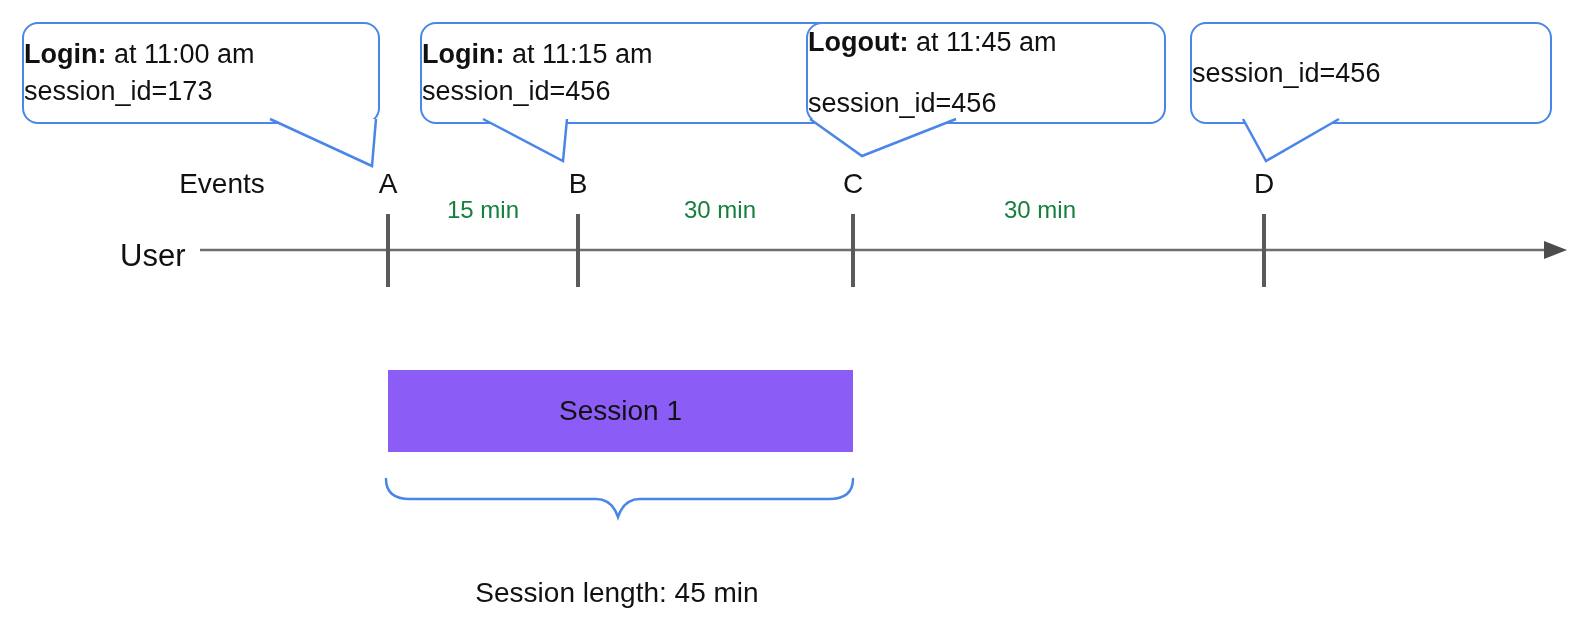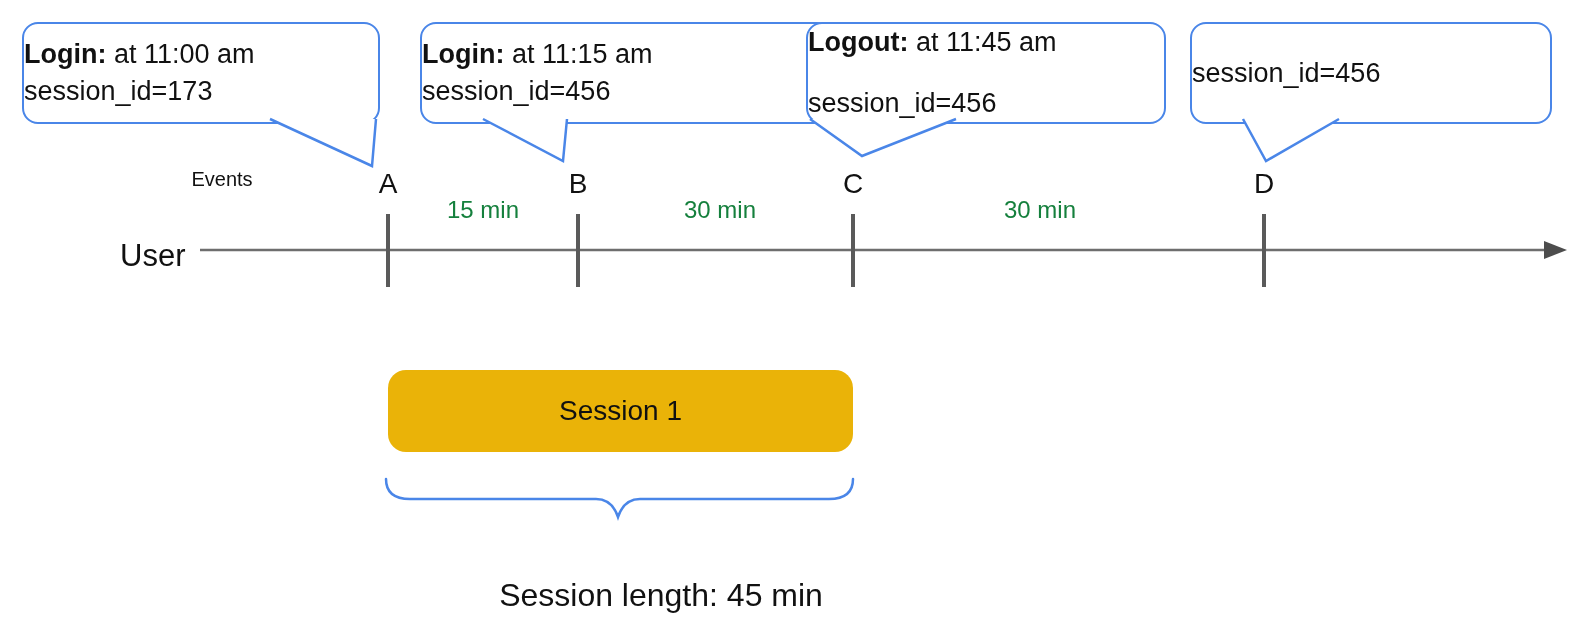--- a/index.html
+++ b/index.html
@@ -40,43 +40,41 @@
 
   .label {
     position: absolute;
     z-index: 3;
     white-space: nowrap;
   }
   .center { transform: translateX(-50%); }
 
   .axis-letter { font-size: 28px; top: 168px; }
   .interval   { font-size: 24px; top: 196px; color: #15803d; }
-  .events-label { font-size: 20px; top: 168px; }
+  .events-label { font-size: 28px; top: 168px; }
   .user-label { font-size: 31px; top: 238px; }
 
   .session-box {
     position: absolute;
     left: 388px; top: 370px;
     width: 465px; height: 82px;
-    background: #eab308;
+    background: #8b5cf6;
     z-index: 1;
     display: flex;
     align-items: center;
     justify-content: center;
     font-size: 28px;
-    border-radius: 18px;
   }
   .session-caption {
     position: absolute;
     left: 617px; top: 577px;
     transform: translateX(-50%);
-    font-size: 32px;
+    font-size: 28px;
     z-index: 3;
     white-space: nowrap;
-    margin-left: 44px;
   }
 </style>
 </head>
 <body>
 
 <div class="stage">
 
   <svg id="base-layer" class="layer" viewBox="0 0 1574 630">
 
     <line x1="200" y1="250" x2="1547" y2="250" stroke="#6e6e6e" stroke-width="2.5"></line>

